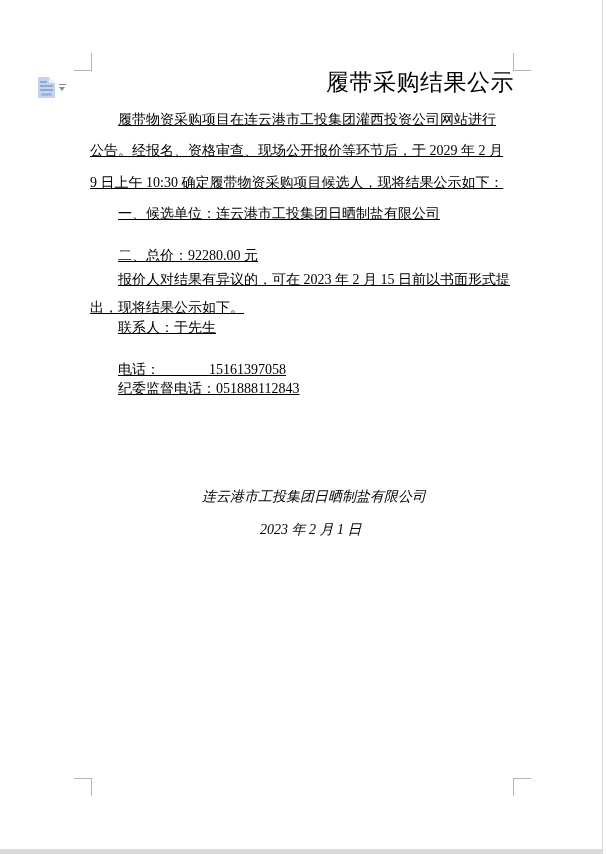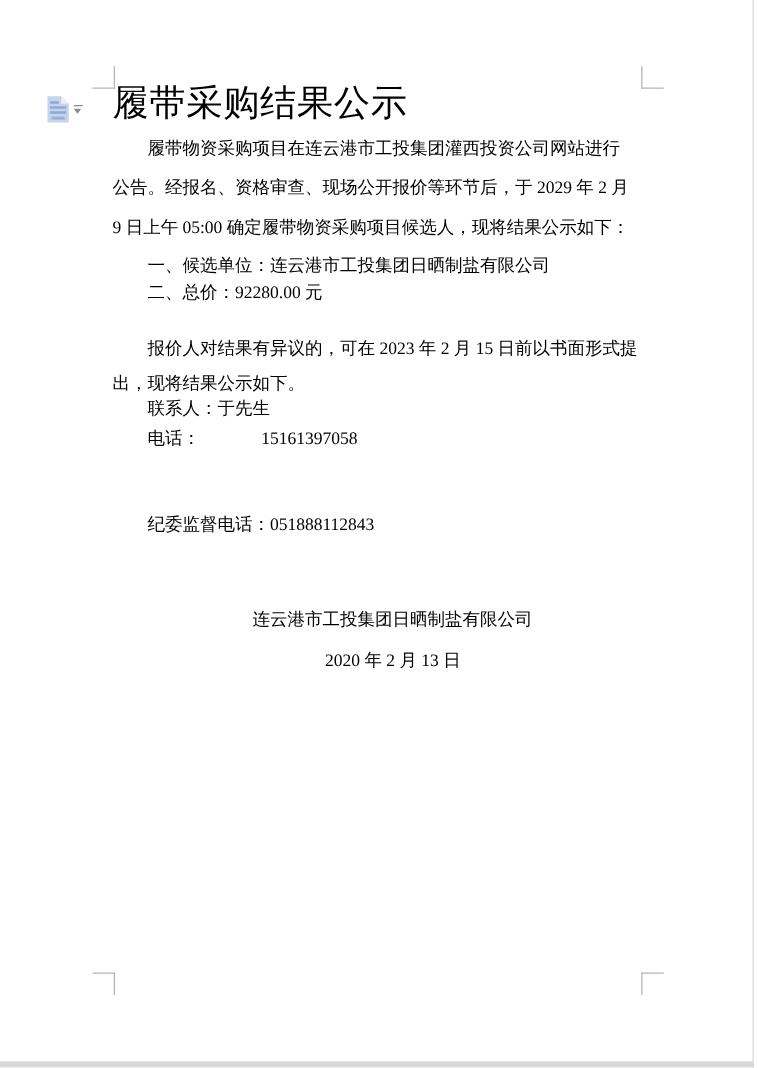--- a/index.html
+++ b/index.html
@@ -58,39 +58,41 @@
     width: 0; height: 0;
     border-left: 3.5px solid transparent;
     border-right: 3.5px solid transparent;
     border-top: 4px solid #8a8a8a;
   }
 
   
   .doc-title {
     position: absolute;
     left: 90px; top: 70px; width: 424px;
-    text-align: left;
-    font-size: 29px;
+    text-align: right;
+    font-size: 23px;
     letter-spacing: 0.5px;
     line-height: 26px;
     white-space: pre;
   }
   .line {
     position: absolute;
     left: 90px;
     font-size: 14px;
     line-height: 15px;
     white-space: pre;
+    text-decoration: underline;
   }
   .line.indent { left: 118px; }
   .sig {
     position: absolute;
     font-size: 14px;
     line-height: 15px;
     white-space: pre;
+    font-style: italic;
   }
 </style>
 </head>
 <body>
 
 <div class="edge-line-right"></div>
 <div class="bottom-gap-band"></div>
 
 <div class="mark mark-tl"></div>
 <div class="mark mark-tr"></div>
@@ -112,23 +114,23 @@
   <span class="dropdown-arrow">
     <span class="bar"></span>
     <span class="tri"></span>
   </span>
 </div>
 
 <div class="doc-title">履带采购结果公示</div>
 
 <div class="line indent" style="top:112px">履带物资采购项目在连云港市工投集团灌西投资公司网站进行</div>
 <div class="line" style="top:143px">公告。经报名、资格审查、现场公开报价等环节后，于 2029 年 2 月</div>
-<div class="line" style="top:174.5px">9 日上午 05:00 确定履带物资采购项目候选人，现将结果公示如下：</div>
+<div class="line" style="top:174.5px">9 日上午 10:30 确定履带物资采购项目候选人，现将结果公示如下：</div>
 <div class="line indent" style="top:206px">一、候选单位：连云港市工投集团日晒制盐有限公司</div>
-<div class="line indent" style="top:227px">二、总价：92280.00 元</div>
+<div class="line indent" style="top:248px">二、总价：92280.00 元</div>
 <div class="line indent" style="top:272px">报价人对结果有异议的，可在 2023 年 2 月 15 日前以书面形式提</div>
 <div class="line" style="top:299.5px">出，现将结果公示如下。</div>
 <div class="line indent" style="top:320px">联系人：于先生</div>
-<div class="line indent" style="top:344px">电话：              15161397058</div>
-<div class="line indent" style="top:413px">纪委监督电话：051888112843</div>
+<div class="line indent" style="top:362px">电话：              15161397058</div>
+<div class="line indent" style="top:381px">纪委监督电话：051888112843</div>
 
 <div class="sig" style="left:202px; top:489px">连云港市工投集团日晒制盐有限公司</div>
-<div class="sig" style="left:260px; top:522px">2020 年 2 月 13 日</div>
+<div class="sig" style="left:260px; top:522px">2023 年 2 月 1 日</div>
 
 </body></html>

